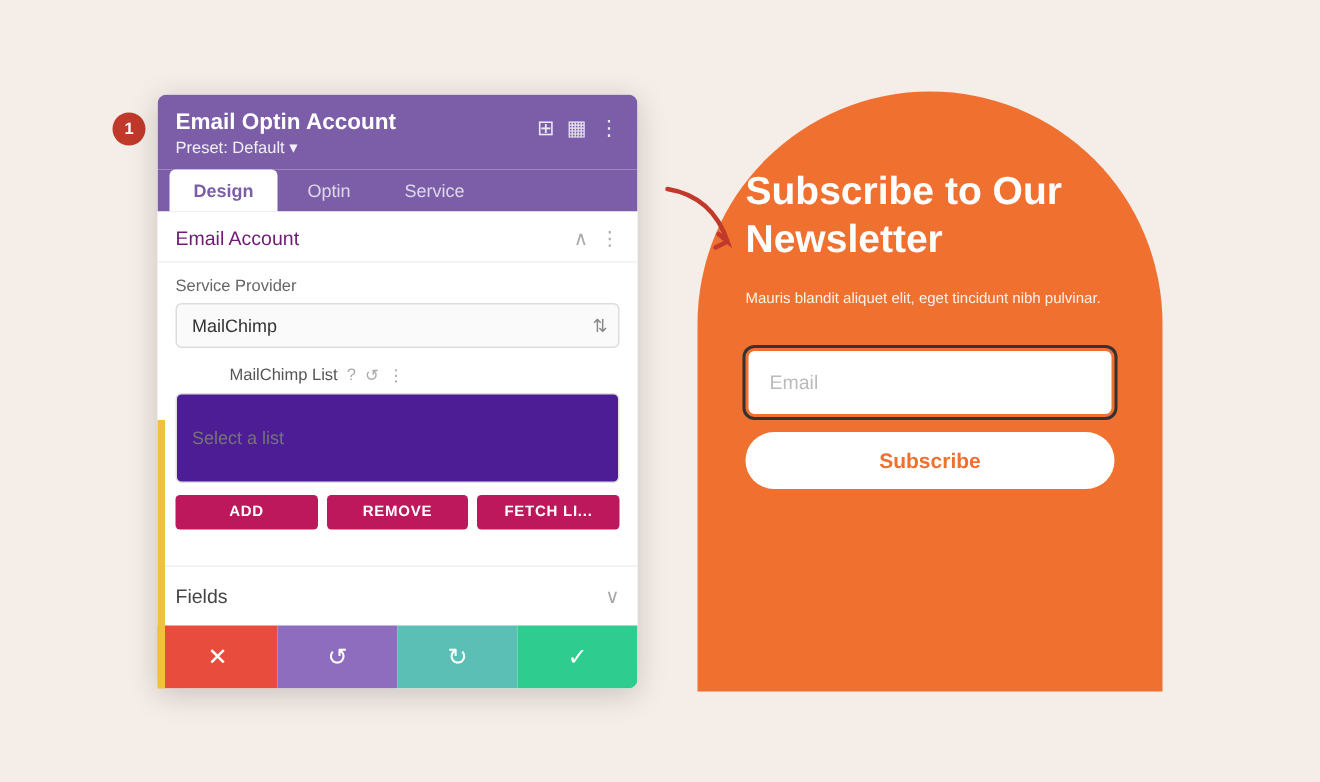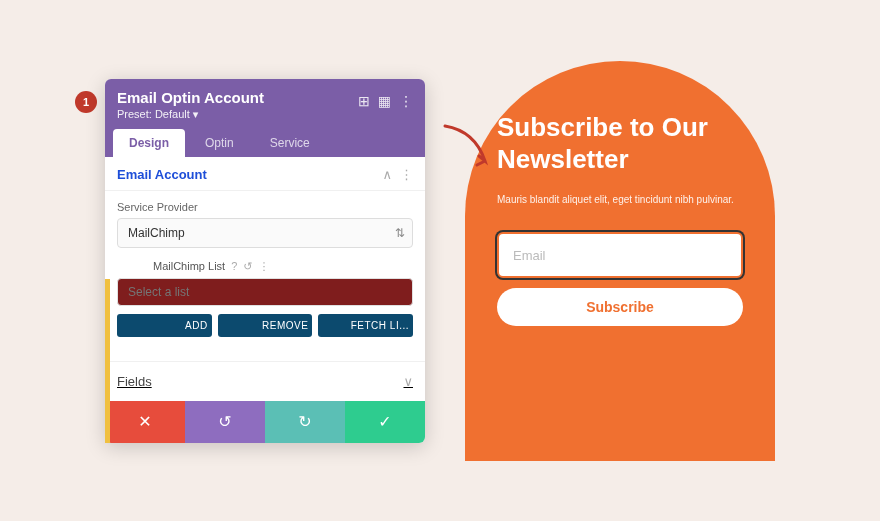--- a/index.html
+++ b/index.html
@@ -88,23 +88,23 @@
 
     
     .section-header {
       display: flex;
       align-items: center;
       justify-content: space-between;
       padding: 10px 12px 8px;
       border-bottom: 1px solid #f0f0f0;
     }
     .section-title {
-      color: #1d4ed8;
+      color: #701a75;
       font-size: 13px;
-      font-weight: 700;
+      font-weight: 400;
       text-align: center;
     }
     .section-header-icons {
       display: flex;
       gap: 8px;
       align-items: center;
     }
     .section-icon {
       color: #aaa;
       font-size: 13px;
@@ -177,57 +177,55 @@
       font-weight: 500;
     }
     .list-icon {
       color: #aaa;
       font-size: 11px;
       cursor: pointer;
     }
 
     .list-input {
       width: 100%;
-      padding: 6px 10px;
+      padding: 22px 10px;
       border: 1px solid #e0e0e0;
       border-radius: 4px;
       font-size: 12px;
       color: #999;
-      background: #7f1d1d;
+      background: #4c1d95;
       margin-bottom: 8px;
     }
 
     .action-buttons {
       display: flex;
       gap: 6px;
       margin-bottom: 14px;
     }
     .action-btn {
       flex: 1;
       padding: 6px 4px;
       border: none;
       border-radius: 3px;
       font-size: 10px;
-      font-weight: 400;
+      font-weight: 700;
       letter-spacing: 0.5px;
-      background: #0c4a6e;
+      background: #be185d;
       color: #fff;
       cursor: pointer;
       text-transform: uppercase;
-      text-align: right;
     }
 
     .fields-section {
       border-top: 1px solid #f0f0f0;
       padding: 12px 12px;
       display: flex;
       align-items: center;
       justify-content: space-between;
       cursor: pointer;
-      text-decoration: underline;
     }
     .fields-label {
       font-size: 13px;
       color: #444;
       font-weight: 500;
     }
     .chevron-icon {
       color: #aaa;
       font-size: 13px;
     }

